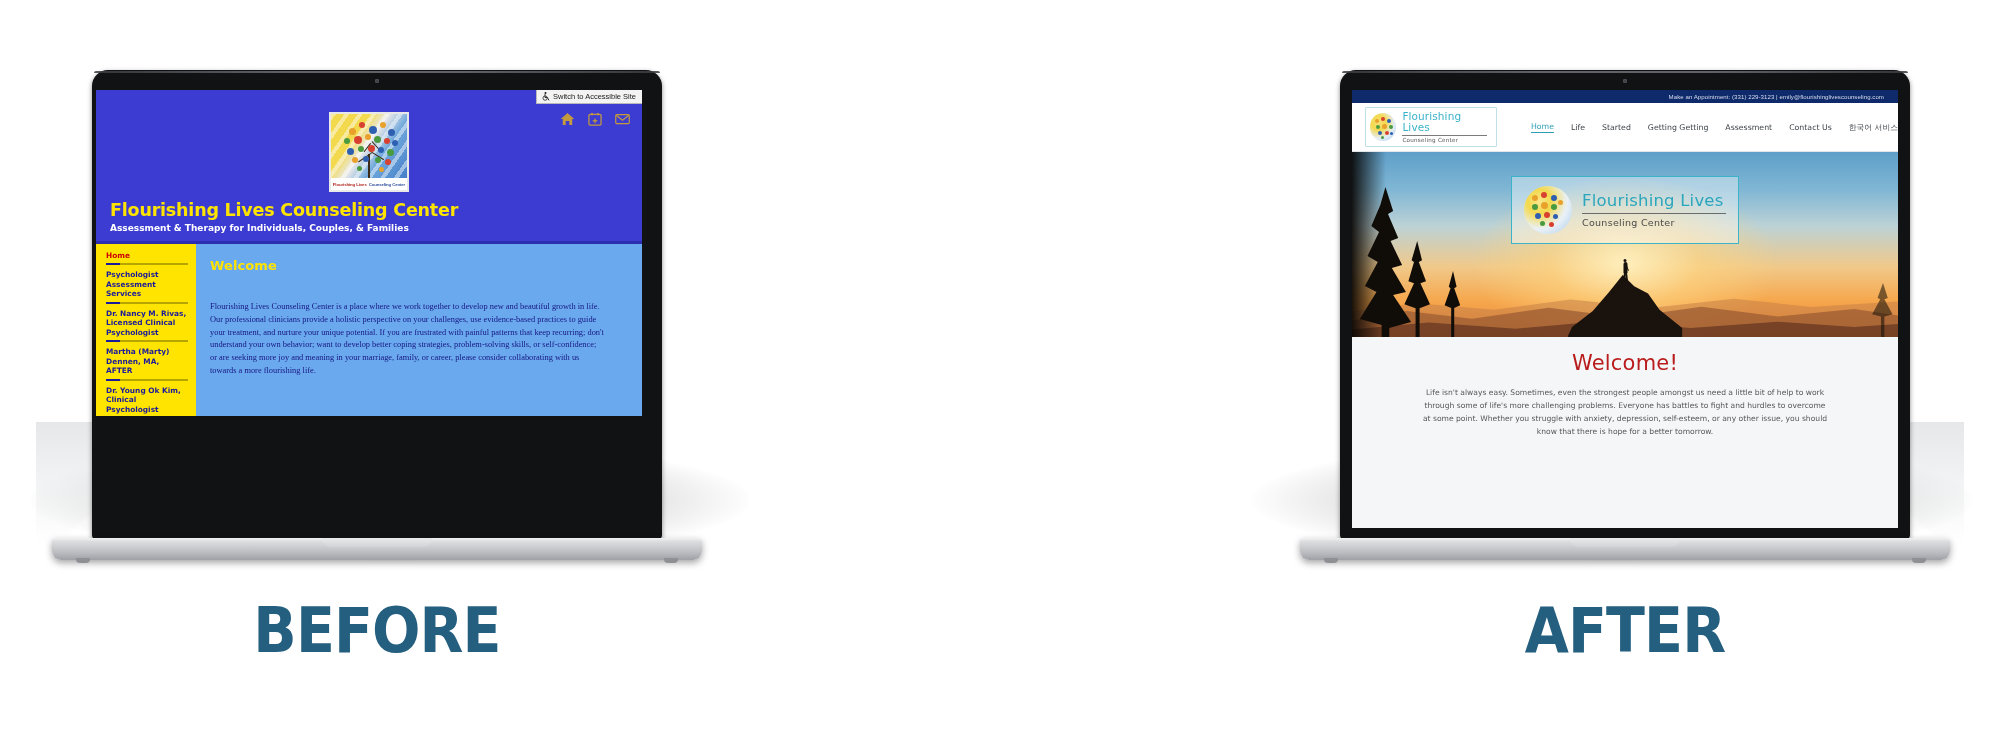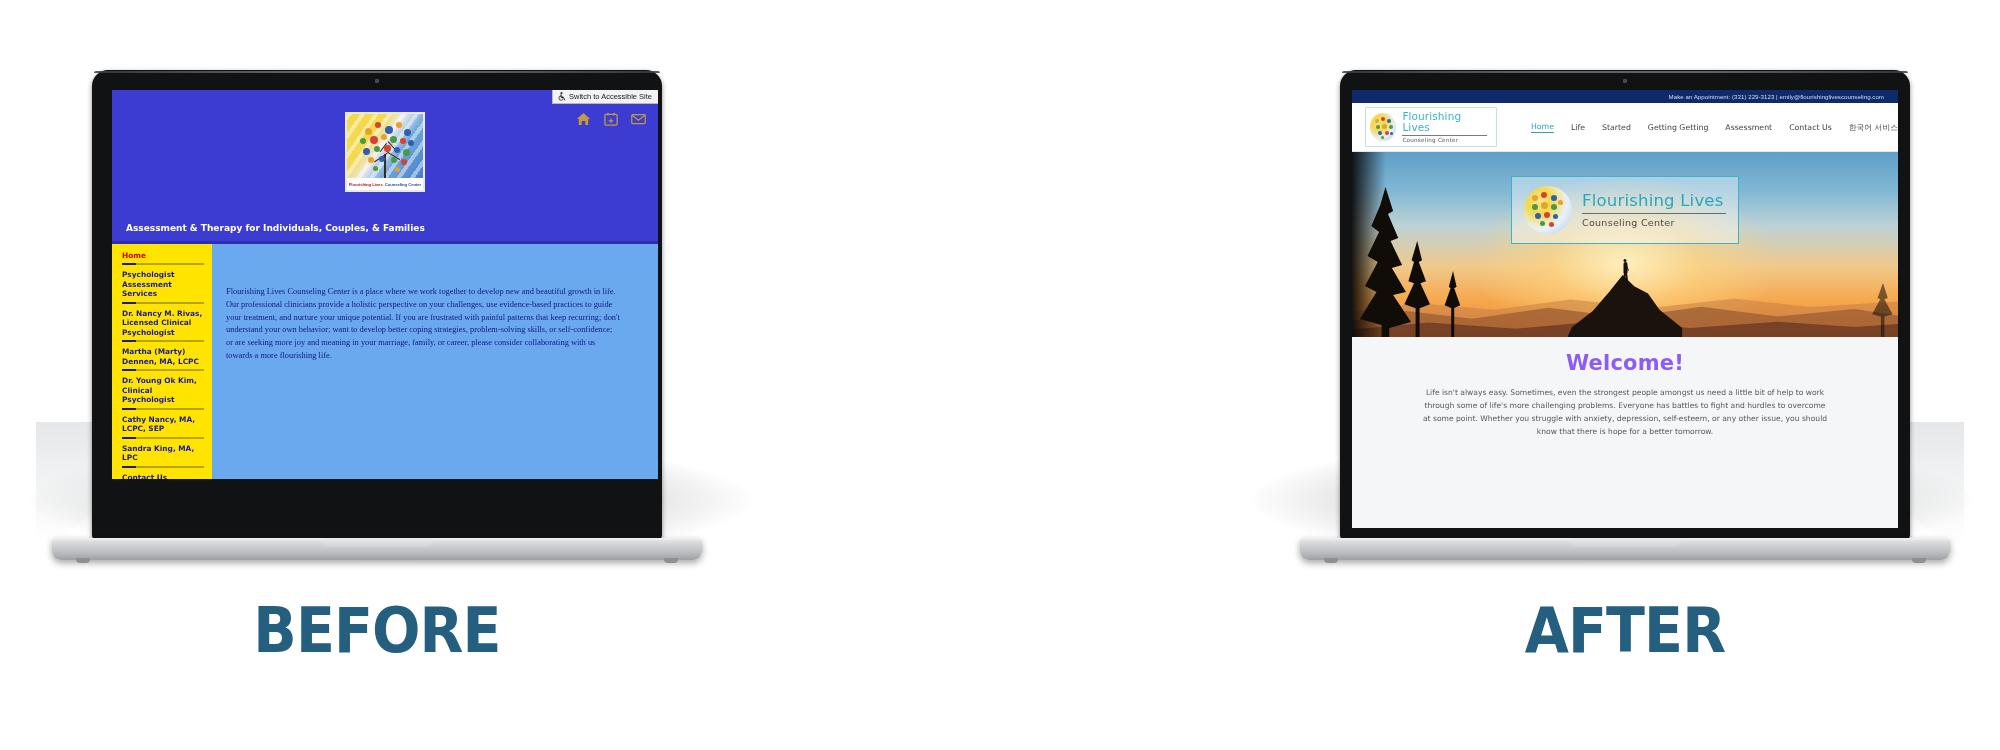--- a/index.html
+++ b/index.html
@@ -237,21 +237,21 @@
   .a-hero-txt .hr { height: 1.4px; background: #6b6b6b; margin: 4px 0 4px 0; }
   .a-hero-txt .h2 {
     font-size: 9.5px; color: #4a4a4a; letter-spacing: .3px; line-height: 1.05;
     font-family: "DejaVu Sans", sans-serif;
   }
 
   .a-welcome-sec {
     flex: 1; background: #f5f6f7; padding: 14px 70px 0 70px; text-align: center;
   }
   .a-welcome-h {
-    font-size: 21px; color: #8b5cf6; font-weight: bold; letter-spacing: .2px;
+    font-size: 21px; color: #b91c1c; font-weight: normal; letter-spacing: .2px;
     font-family: "DejaVu Sans", sans-serif;
   }
   .a-welcome-p {
     margin-top: 11px; font-size: 7.6px; line-height: 1.72; color: #55595c;
     font-family: "DejaVu Sans", sans-serif;
   }
 
   
   .caption {
     position: absolute; text-align: center;
@@ -265,21 +265,21 @@
 <body>
 
 <div class="stage">
 
   <div class="shadow-pad" style="left:30px; top:440px; width:720px; height:120px;"></div>
   <div class="desk-sheen left-wedge" style="left:36px; top:422px; width:140px; height:120px; opacity:.9;"></div>
 
   <div class="laptop" style="left:92px; top:70px;">
     <div class="lid" style="width:570px; height:470px; padding:20px 12px 12px 12px;">
       <div class="camera"></div>
-      <div class="screen" style="left:20px; top:20px; width:546px; height:389px;">
+      <div class="screen" style="left:4px; top:20px; width:546px; height:326px;">
 
         <div class="b-site">
 
           <div class="b-acc-wrap">
             <div class="b-acc">
               <span>
                 <svg width="8" height="9" viewBox="0 0 16 18">
                   <circle cx="7" cy="2.2" r="2" fill="#1b1b1b"></circle>
                   <path d="M6 5 L6 11 L11 11 L13.5 16" stroke="#1b1b1b" stroke-width="1.7" fill="none" stroke-linecap="round"></path>
                   <circle cx="6.2" cy="12.2" r="4.3" stroke="#1b1b1b" stroke-width="1.5" fill="none"></circle>
@@ -340,59 +340,61 @@
             <span class="dot" style="left:44px;top:43px;width:6px;height:6px;background:#4a9b3f;"></span>
             <span class="dot" style="left:54px;top:45px;width:6px;height:6px;background:#d8412f;"></span>
             <span class="dot" style="left:26px;top:52px;width:5px;height:5px;background:#4a9b3f;"></span>
             <span class="dot" style="left:48px;top:53px;width:5px;height:5px;background:#e8a12b;"></span>
             <div class="cap">
               <span>Flourishing Lives</span>
               <i>Counseling Center</i>
             </div>
           </div>
 
+          <div class="b-title">Flourishing Lives Counseling Center</div>
           <div class="b-sub">Assessment &amp; Therapy for Individuals, Couples, &amp; Families</div>
           <div class="b-rule"></div>
 
           <div class="b-body">
             <nav class="b-nav">
               <div class="b-nav-item active">
                 <span>Home</span>
                 <div class="sep"></div>
               </div>
               <div class="b-nav-item">
                 <span>Psychologist Assessment Services</span>
                 <div class="sep"></div>
               </div>
               <div class="b-nav-item">
                 <span>Dr. Nancy M. Rivas, Licensed Clinical Psychologist</span>
                 <div class="sep"></div>
               </div>
               <div class="b-nav-item">
-                <span>Martha (Marty) Dennen, MA, LCPC</span>
+                <span>Martha (Marty) Dennen, MA, AFTER</span>
                 <div class="sep"></div>
               </div>
               <div class="b-nav-item">
                 <span>Dr. Young Ok Kim, Clinical Psychologist</span>
                 <div class="sep"></div>
               </div>
               <div class="b-nav-item">
                 <span>Cathy Nancy, MA, LCPC, SEP</span>
                 <div class="sep"></div>
               </div>
               <div class="b-nav-item">
                 <span>Sandra King, MA, LPC</span>
                 <div class="sep"></div>
               </div>
               <div class="b-nav-item last">
                 <span>Contact Us</span>
 
               </div>
             </nav>
             <main class="b-main">
+              <div class="b-welcome">Welcome</div>
               <p class="b-para">Flourishing Lives Counseling Center is a place where we work together to develop new and beautiful growth in life. Our professional clinicians provide a holistic perspective on your challenges, use evidence-based practices to guide your treatment, and nurture your unique potential. If you are frustrated with painful patterns that keep recurring; don't understand your own behavior; want to develop better coping strategies, problem-solving skills, or self-confidence; or are seeking more joy and meaning in your marriage, family, or career, please consider collaborating with us towards a more flourishing life.</p>
             </main>
           </div>
 
         </div>
       </div>
     </div>
     <div class="base" style="left:-40px; top:468px; width:650px; height:22px;">
       <div class="foot-l" style="left:24px;"></div>
       <div class="foot-r" style="right:24px;"></div>

